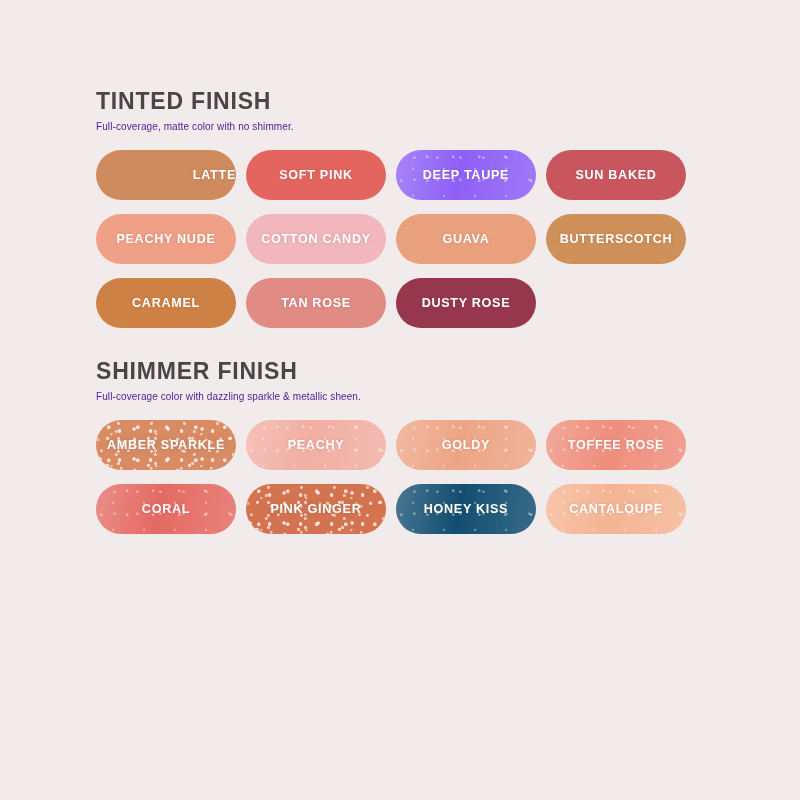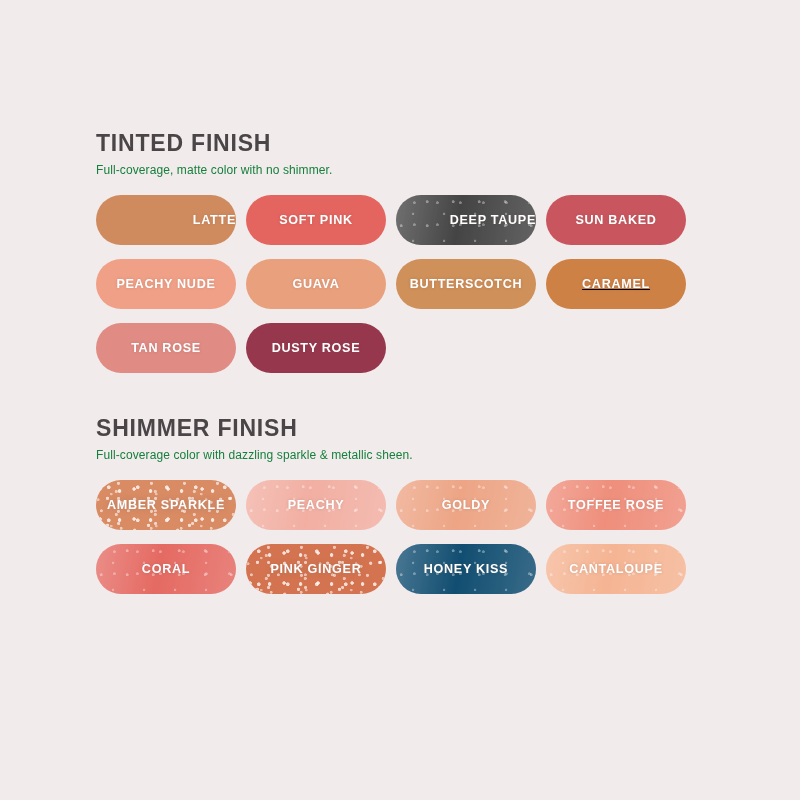--- a/index.html
+++ b/index.html
@@ -15,32 +15,31 @@
   }
   .page {
     position: relative;
     width: 800px;
     height: 800px;
     box-sizing: border-box;
     padding: 88px 96px 0 96px;
   }
   .section {
     margin-bottom: 30px;
-    margin-top: 42px;
   }
   .section-title {
     font-size: 23px;
     font-weight: bold;
     letter-spacing: 0.8px;
     color: #4a4547;
     margin: 0 0 6px 0;
   }
   .section-sub {
-    font-size: 12px;
-    color: #15803d;
+    font-size: 10px;
+    color: #4c1d95;
     margin: 0 0 18px 0;
     letter-spacing: 0.1px;
   }
   .swatch-grid {
     display: flex;
     flex-wrap: wrap;
     gap: 14px 10px;
     width: 612px;
   }
   .swatch {
@@ -109,37 +108,40 @@
   <div class="section">
     <h2 class="section-title">TINTED FINISH</h2>
     <p class="section-sub">Full-coverage, matte color with no shimmer.</p>
     <div class="swatch-grid" id="grid-0">
         <div class="swatch" style="background: rgb(207, 139, 94); justify-content: flex-end;">
           <span class="swatch-label">LATTE</span>
         </div>
         <div class="swatch" style="background: rgb(228, 100, 95);">
           <span class="swatch-label">SOFT PINK</span>
         </div>
-        <div class="swatch" style="background: #404040; justify-content: flex-end;">
+        <div class="swatch" style="background: #8b5cf6;">
           <span class="sheen soft"></span>
           <span class="swatch-label">DEEP TAUPE</span>
         </div>
         <div class="swatch" style="background: rgb(201, 86, 95);">
           <span class="swatch-label">SUN BAKED</span>
         </div>
         <div class="swatch" style="background: rgb(240, 160, 134);">
           <span class="swatch-label">PEACHY NUDE</span>
         </div>
+        <div class="swatch" style="background: rgb(242, 182, 189);">
+          <span class="swatch-label">COTTON CANDY</span>
+        </div>
         <div class="swatch" style="background: rgb(233, 160, 125);">
           <span class="swatch-label">GUAVA</span>
         </div>
         <div class="swatch" style="background: rgb(207, 144, 89);">
           <span class="swatch-label">BUTTERSCOTCH</span>
         </div>
-        <div class="swatch" style="background: rgb(205, 129, 69); text-decoration: underline;">
+        <div class="swatch" style="background: rgb(205, 129, 69);">
           <span class="swatch-label">CARAMEL</span>
         </div>
         <div class="swatch" style="background: rgb(224, 139, 132);">
           <span class="swatch-label">TAN ROSE</span>
         </div>
         <div class="swatch" style="background: rgb(150, 55, 77);">
           <span class="swatch-label">DUSTY ROSE</span>
         </div>
       </div>
   </div>

